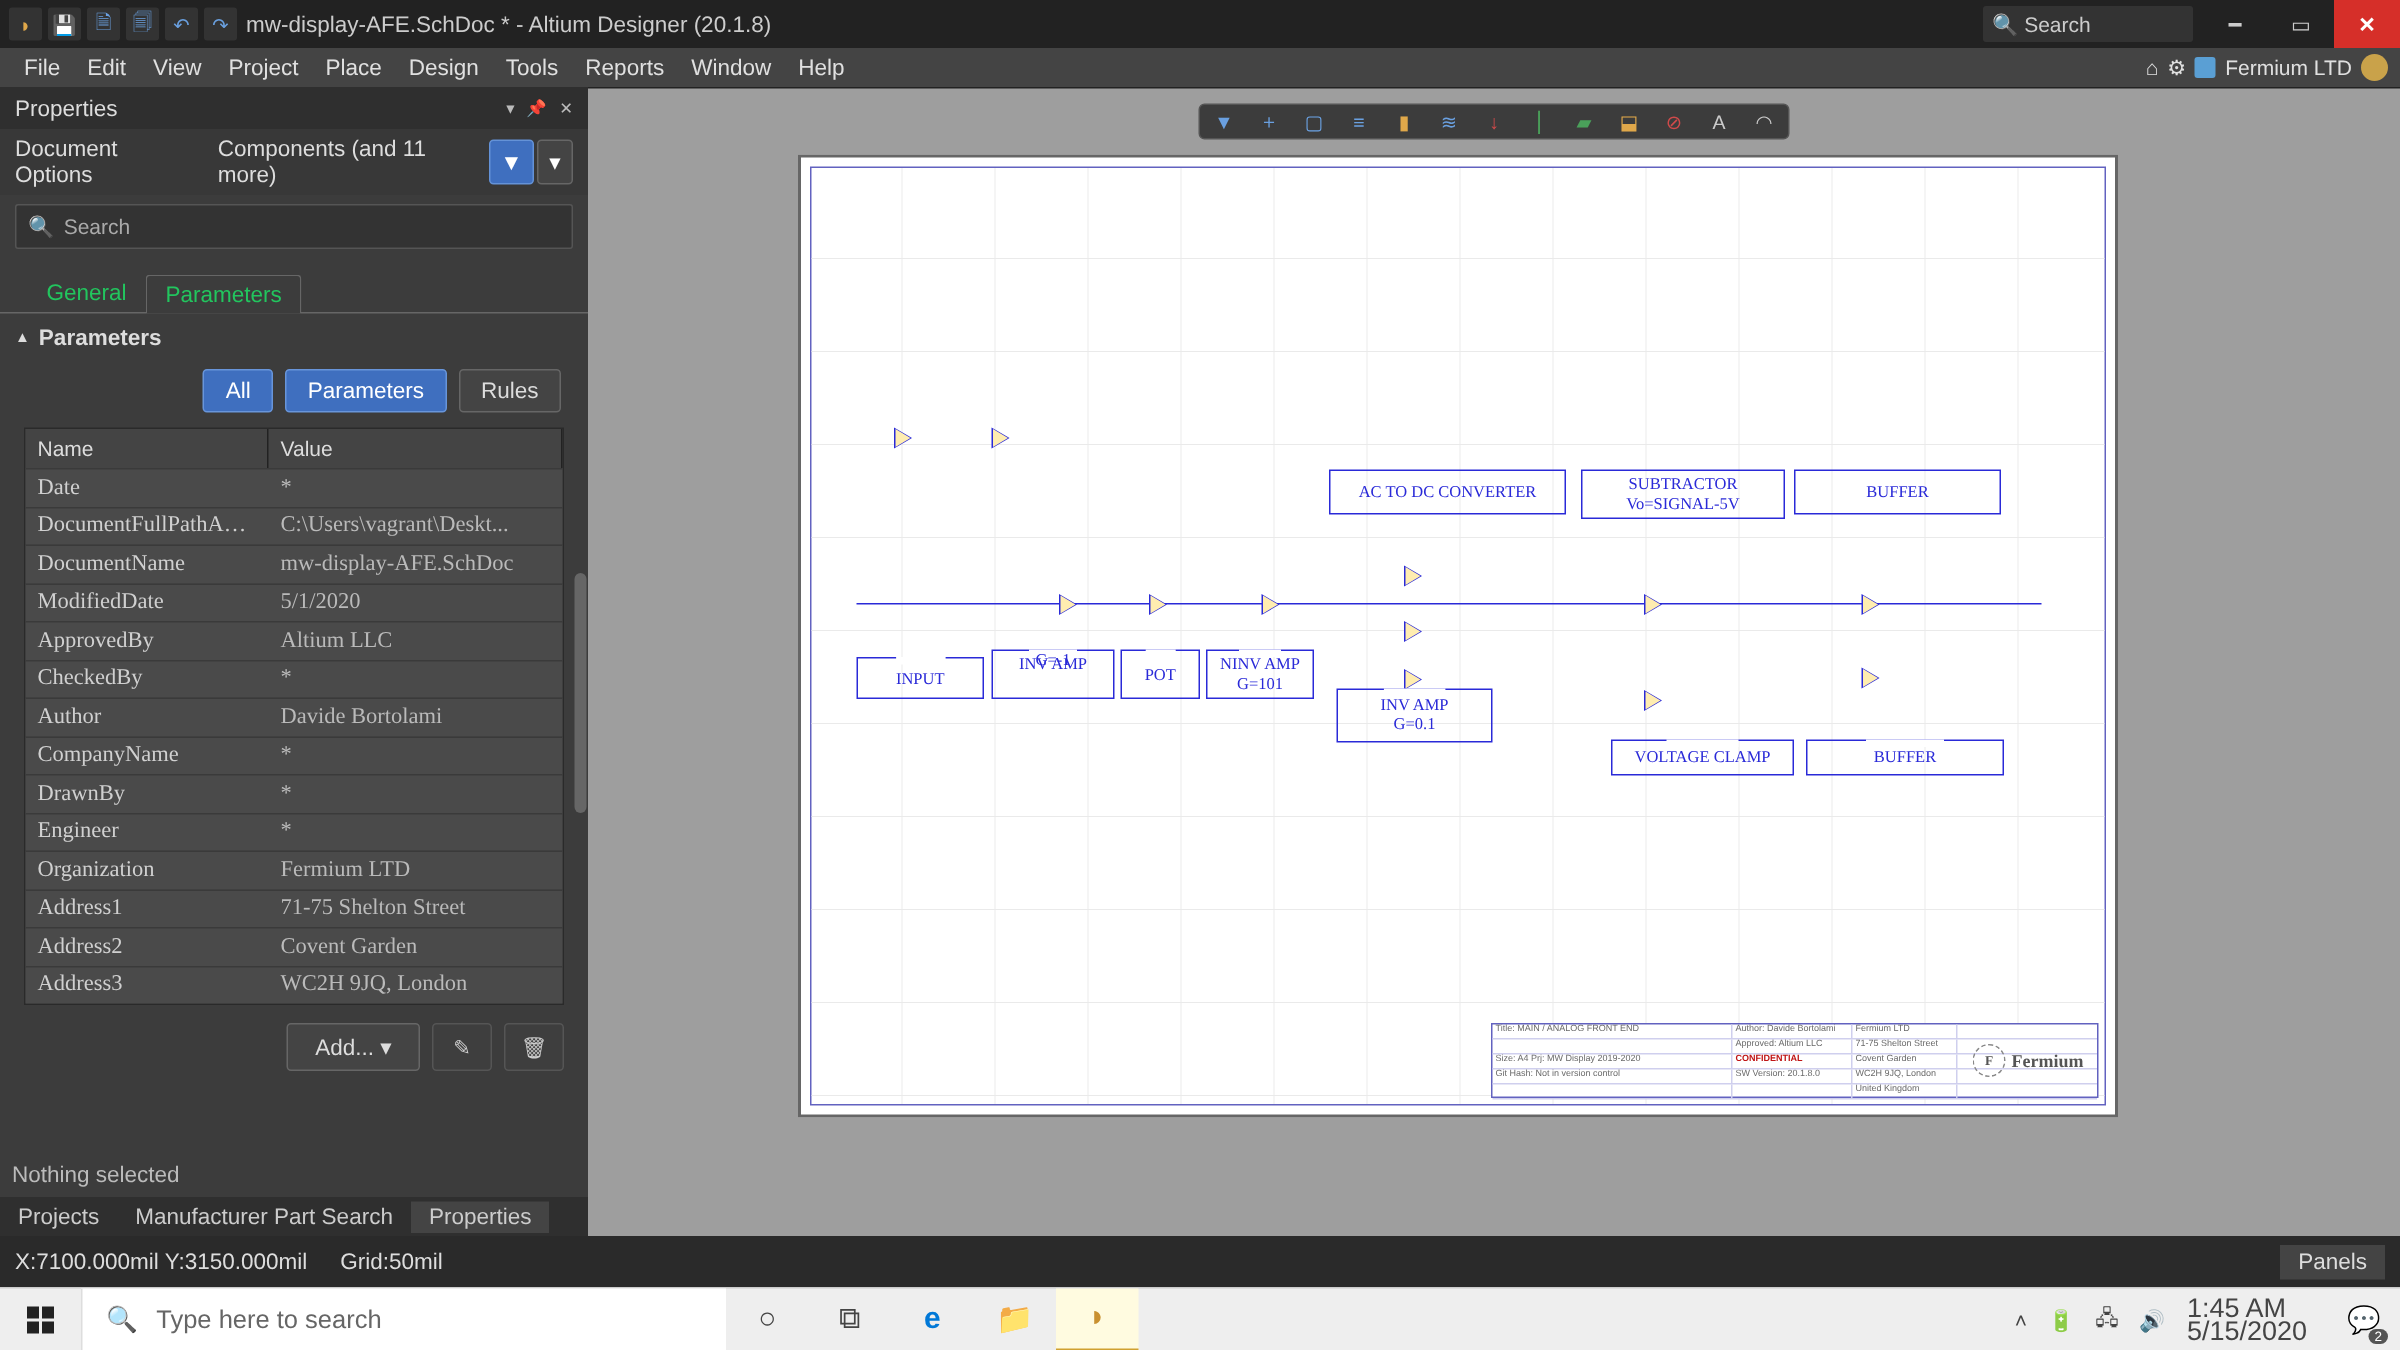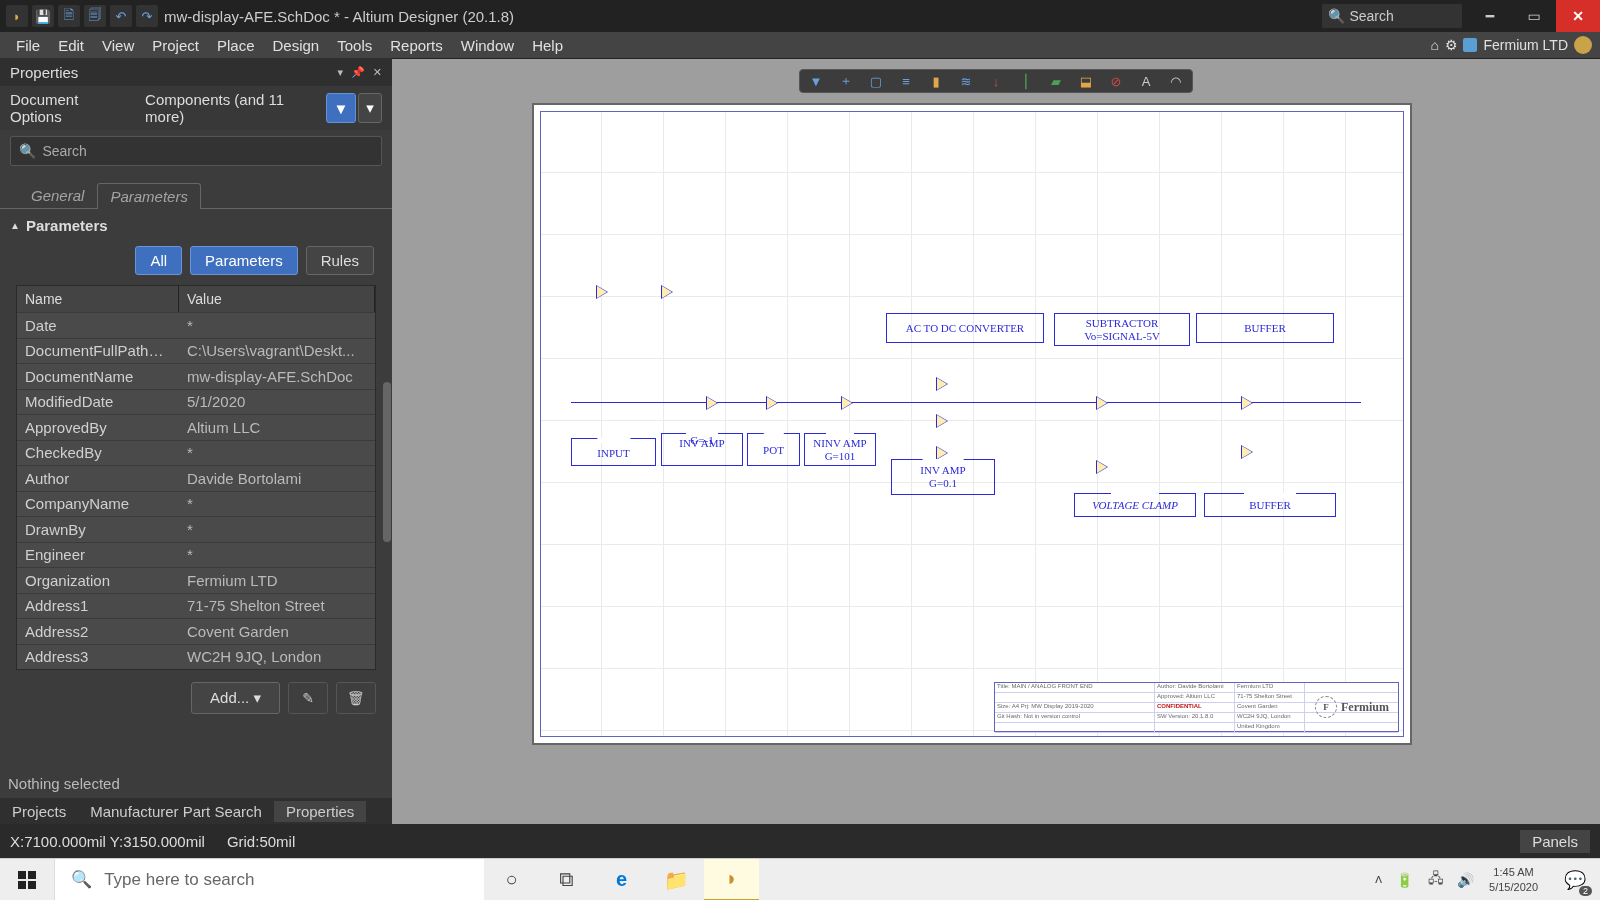--- a/index.html
+++ b/index.html
@@ -28,37 +28,37 @@
   .panel-header .phbtns { margin-left:auto; display:flex; gap:8px; color:#bbb; font-size:11px;}
   .doc-row { height:44px; display:flex; align-items:center; padding:0 10px; gap:10px; background:#383838; }
   .doc-row .chip { color:#ddd; font-size:15px; }
   .filterchip { display:flex; margin-left:auto; }
   .filterchip .fbtn { width:30px; height:30px; background:#3f6fbf; display:flex; align-items:center; justify-content:center; border:1px solid #6492d7; border-radius:3px; margin-left:2px; font-size:15px; color:white;}
   .filterchip .fbtn.dark { background:#444; border-color:#666; width:24px;}
 
   .search-row { margin:6px 10px; background:#333; border:1px solid #555; border-radius:2px; height:30px; display:flex; align-items:center; padding:0 8px; gap:6px; color:#aaa;}
 
   .tabs-row { display:flex; align-items:flex-end; padding:0 18px; margin-top:10px; border-bottom:1px solid #666; }
-  .ptab { padding:4px 12px; color:#a3a3a3; font-size:15px; border:1px solid transparent; border-bottom:none;font-style:italic; }
+  .ptab { padding:4px 12px; color:#22c55e; font-size:15px; border:1px solid transparent; border-bottom:none; }
   .ptab.active { background:#3c3c3c; border-color:#666; border-top-left-radius:3px; border-top-right-radius:3px; position:relative; top:1px; }
 
   .section-head { display:flex; align-items:center; padding:8px 10px 6px; font-size:15px; color:#ddd;}
   .section-head .tri { font-size:10px; margin-right:6px; }
 
   .chipbar { display:flex; gap:8px; padding:6px 18px 10px;justify-content:flex-end; }
   .pill { padding:5px 14px; border-radius:3px; font-size:15px; background:#444; border:1px solid #666; color:#ddd;}
   .pill.on { background:#3f6fbf; border-color:#6895da; color:white;}
 
   .ptable { margin:0 16px; border:1px solid #2a2a2a; }
   .ptable .thead { display:flex; background:#444;}
   .ptable .th { flex:1; padding:5px 8px; font-size:14px; color:#ddd; border-right:1px solid #222;}
   .ptable .th:first-child { flex:0 0 162px; }
   .scrollwrap { position:relative; }
   .ptable .tr { display:flex; background:#4a4a4a; font-size:15px; border-top:1px solid #3a3a3a; height:25.5px; align-items:center;}
-  .ptable .td { padding:3px 8px; color:#d0d0d0; white-space:nowrap; overflow:hidden; text-overflow:ellipsis;}
+  .ptable .td { padding:3px 8px; color:#d0d0d0; white-space:nowrap; overflow:hidden; text-overflow:ellipsis;font-family:Liberation Serif, serif;}
   .ptable .td.n { flex:0 0 162px; }
   .ptable .td.v { flex:1; color:#bababa;}
   .vscroll { position:absolute; right:-16px; top:70px; width:8px; height:160px; background:#666; border-radius:4px;}
 
   .add-row { display:flex; gap:8px; padding:12px 16px 6px; }
   .addbtn { margin-left:auto; padding:6px 18px; background:#444; border:1px solid #666; color:#ddd; border-radius:3px; font-size:15px;}
   .iconbtn { width:40px; height:32px; background:#3e3e3e; border:1px solid #555; border-radius:3px; display:flex; align-items:center; justify-content:center; color:#ccc;}
 
   .panel-footer { margin-top:auto; }
   .nothing { padding:6px 8px; color:#bbb; font-size:15px; }
@@ -108,21 +108,21 @@
   .taskbar { height:42px; background:#eee; display:flex; align-items:center; border-top:1px solid #ccc;}
   .start { width:54px; height:42px; display:flex; align-items:center; justify-content:center;}
   .winlogo { width:18px; height:18px; display:grid; grid-template-columns:1fr 1fr; grid-template-rows:1fr 1fr; gap:2px;}
   .winlogo span { background:#222;}
   .tsearch { flex:0 0 430px; height:42px; display:flex; align-items:center; background:#fff; border-left:1px solid #ddd; gap:12px; padding-left:16px; color:#666; font-size:17px;}
   .ticons { display:flex; gap:0;}
   .tic { width:55px; height:42px; display:flex; align-items:center; justify-content:center; font-size:20px; color:#444;}
   .tic.edge { color:#0078d7;}
   .tic.runapp { background:#fffbe0; border-bottom:2px solid #d0a030;}
   .tray { margin-left:auto; display:flex; align-items:center; gap:14px; padding-right:6px; color:#444; font-size:14px;}
-  .tray .dt { text-align:center; font-size:11px; line-height:15px; padding-right:6px;}
+  .tray .dt { text-align:left; font-size:18px; line-height:15px; padding-right:6px;}
   .tray .notif { width:36px; height:36px; display:flex; align-items:center; justify-content:center; position:relative; font-size:18px;}
   .tray .badge{ position:absolute; bottom:2px; right:2px; background:#555; color:white; font-size:9px; border-radius:8px; padding:0 4px;}
 </style>
 </head>
 <body>
 
 <div class="titlebar">
   <div class="qa-icons">
     <div class="tb-icon" style="color:#e0a84a">◗</div>
     <div class="tb-icon">💾</div>
@@ -350,21 +350,21 @@
             <div class="lbl" style="top:4px">INV AMP</div>
             <div class="lbl" style="top:17px">G=0.1</div>
           </div>
           <div class="blk" style="left:513px; top:201px; width:136px; height:33px;">
             <div class="lbl" style="top:3px">SUBTRACTOR</div>
             <div class="lbl" style="top:16px">Vo=SIGNAL-5V</div>
           </div>
           <div class="blk" style="left:655px; top:201px; width:138px; height:30px;">
             <div class="lbl" style="top:8px">BUFFER</div>
           </div>
-          <div class="blk" style="left:533px; top:381px; width:122px; height:24px;font-style:italic;">
+          <div class="blk" style="left:533px; top:381px; width:122px; height:24px;">
             <div class="top-notch"></div>
             <div class="lbl" style="top:5px">VOLTAGE CLAMP</div>
           </div>
           <div class="blk" style="left:663px; top:381px; width:132px; height:24px;">
             <div class="top-notch"></div>
             <div class="lbl" style="top:5px">BUFFER</div>
           </div>
 
           <div class="titleblock">
             <div class="row">

